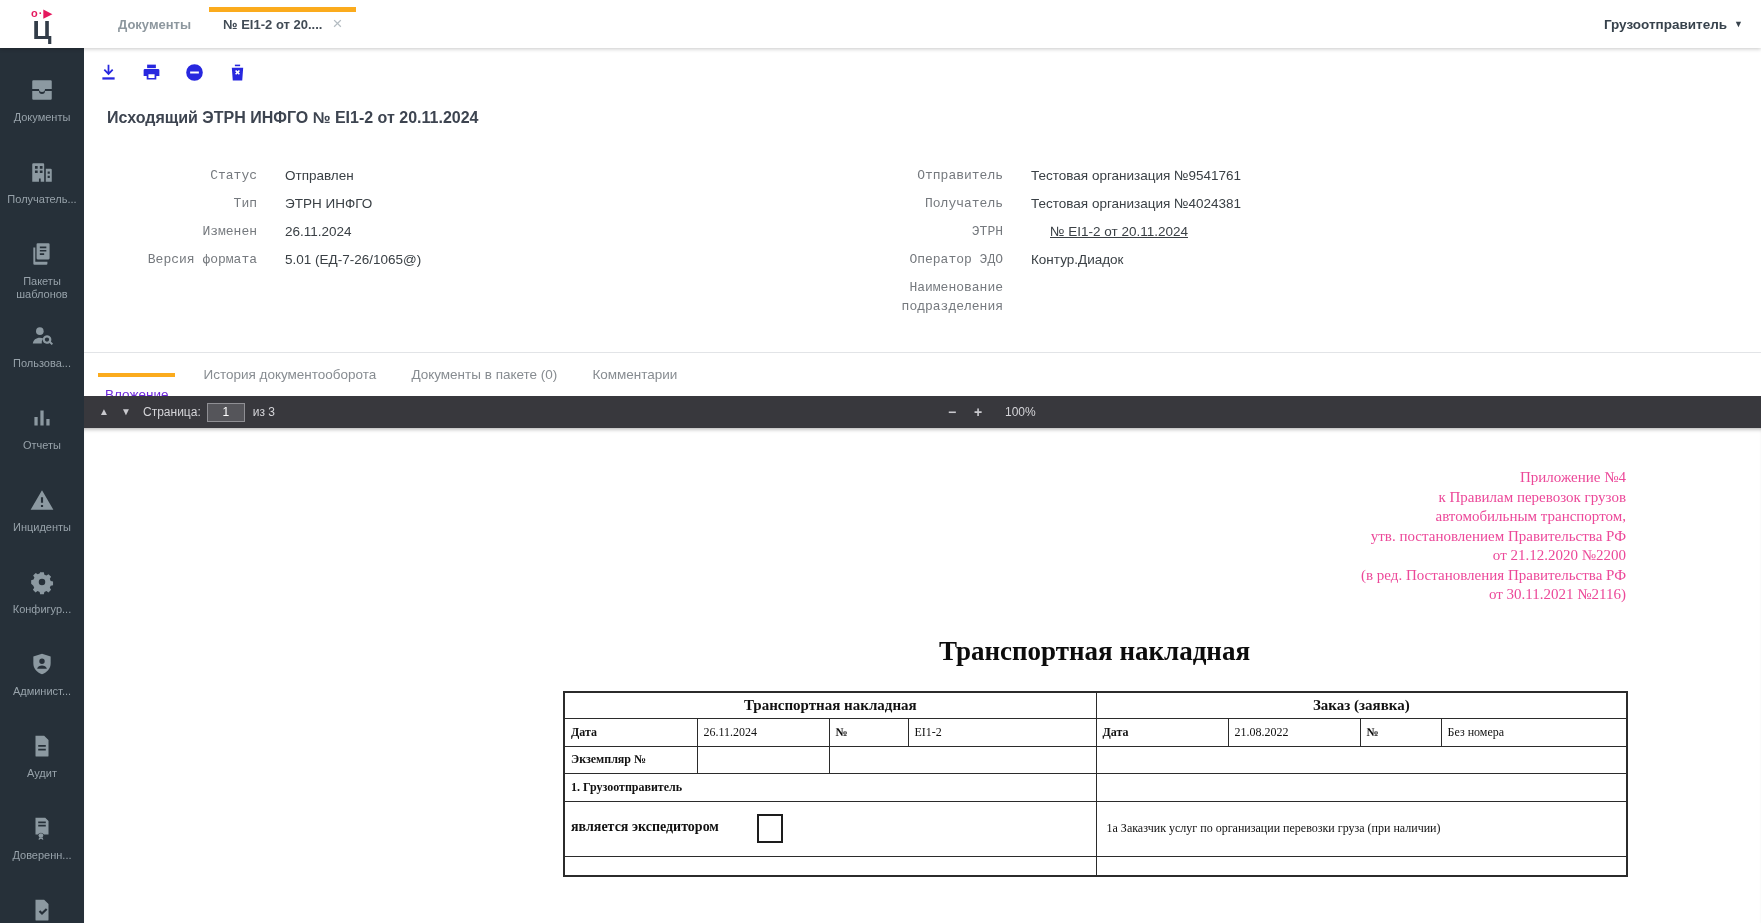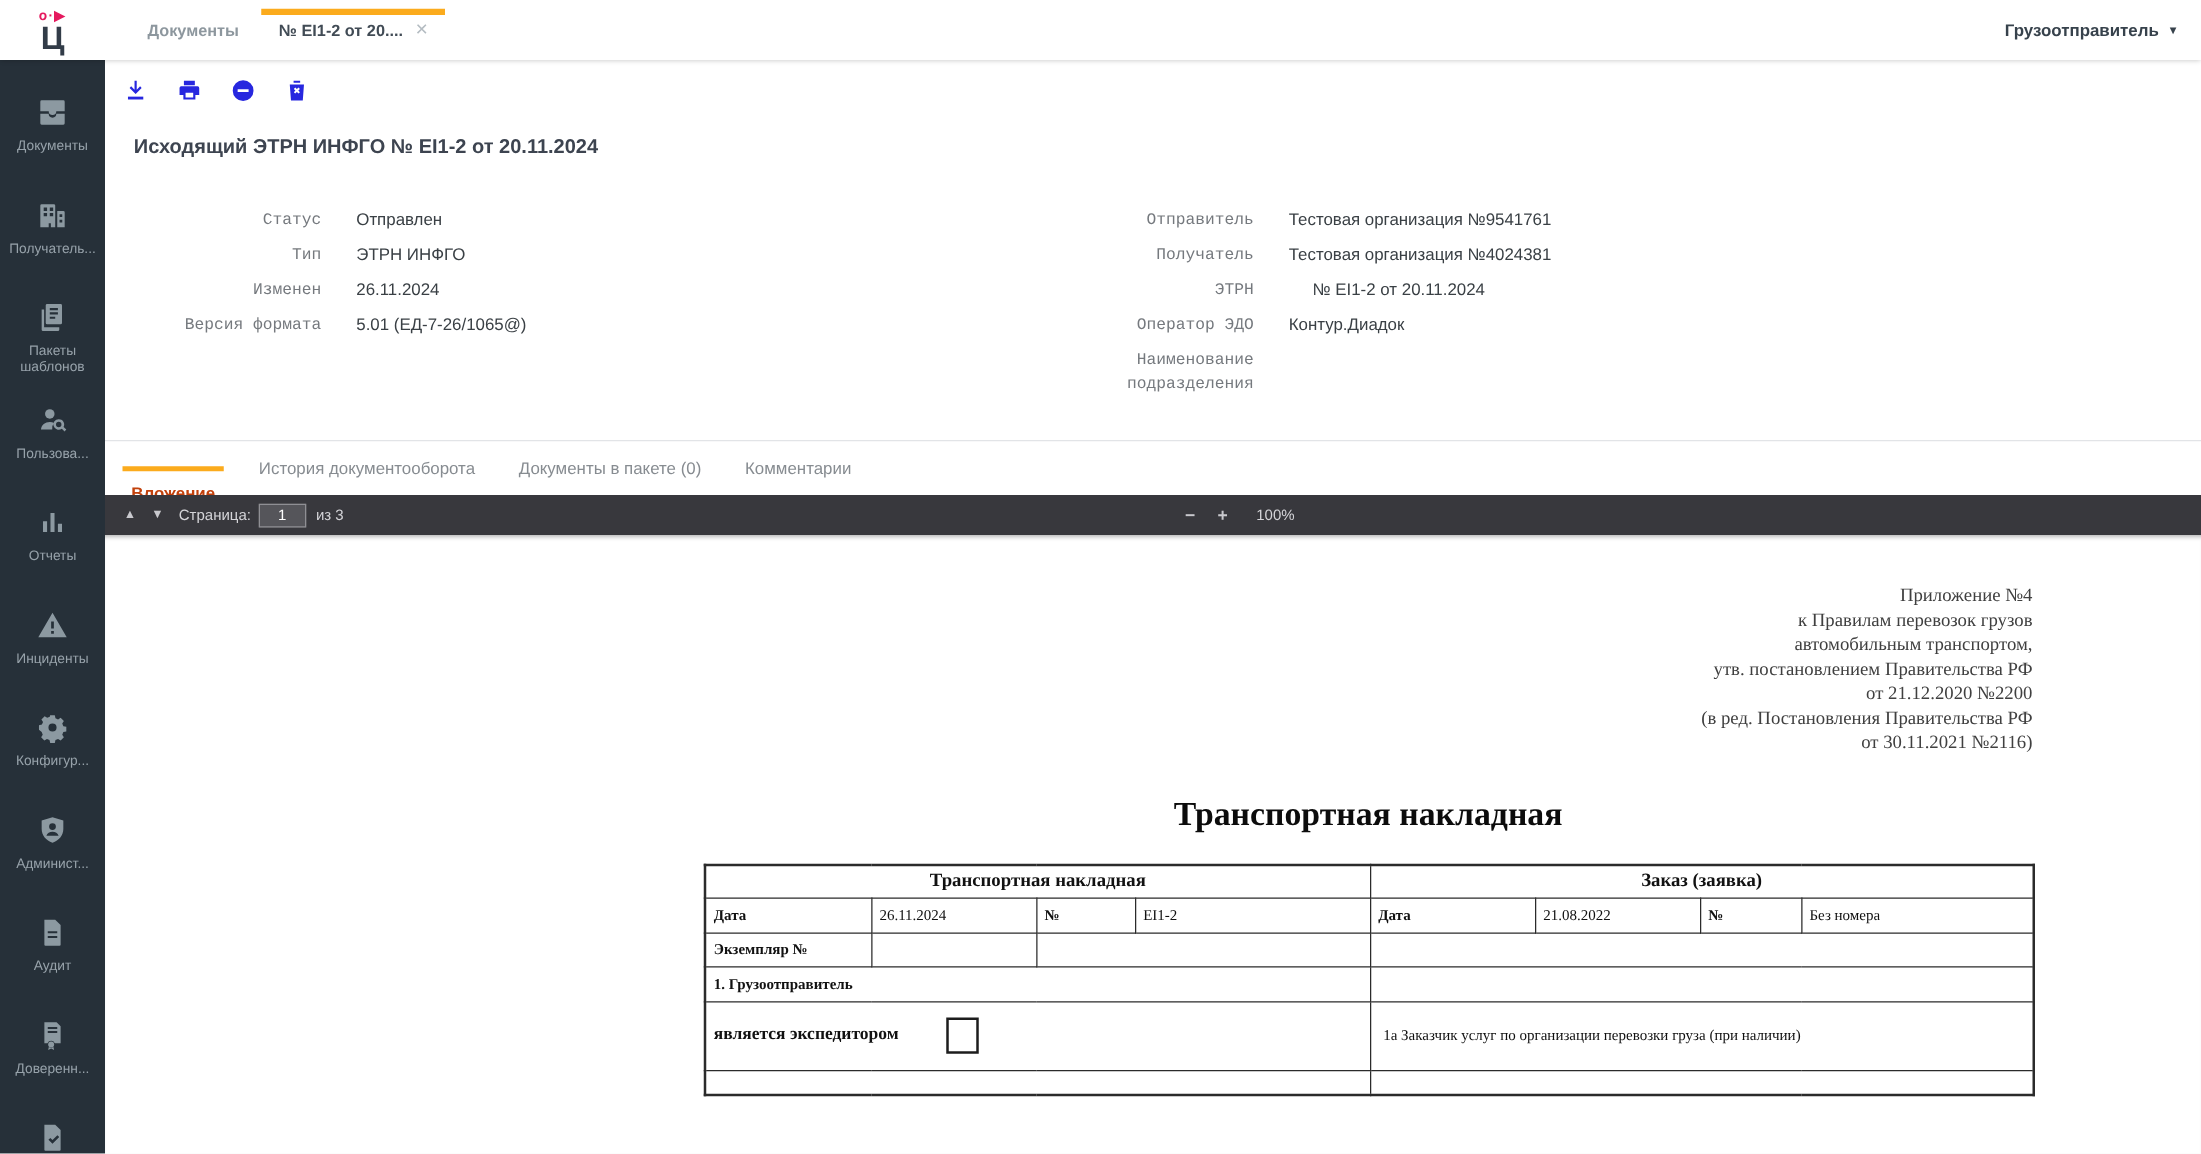--- a/index.html
+++ b/index.html
@@ -47,43 +47,43 @@
 
   .meta { position:relative; height:208px; }
   .meta-grid { position:absolute; top:22px; }
   .meta-grid.left { left:23px; }
   .meta-grid.right { left:780px; }
   .meta-row { display:flex; margin-bottom:9px; }
   .meta-label { font-size:13px; color:#75797E; text-align:right; line-height:19px;font-family:Liberation Mono, monospace; }
   .meta-grid.left .meta-label { width:150px; }
   .meta-grid.right .meta-label { width:139px; }
   .meta-value { margin-left:28px; font-size:13.5px; color:#3A4045; line-height:19px; white-space:nowrap; }
-  .meta-link { cursor:pointer;margin-left:47px; }
+  .meta-link { text-decoration:underline; cursor:pointer;margin-left:47px; }
 
   .content-tabs { height:44px; border-top:1px solid #E2E4E7; display:flex; align-items:center; padding-left:14px; }
   .c-tab { position:relative; height:100%; display:flex; align-items:center; padding:0 7px; margin-right:21px; font-size:13.5px; color:#878C91; cursor:pointer; }
-  .c-tab.active { color:#c2410c; font-weight:700;margin-top:40px; }
+  .c-tab.active { color:#6d28d9; font-weight:400;margin-top:40px; }
   .c-tab.active::before { content:""; position:absolute; top:0; left:0; right:0; height:4px; background:#FBAB1D; }
 
   
   .pdf-toolbar { height:32px; background:#38383D; display:flex; align-items:center; position:relative; color:#D4D4D8; z-index:10; }
   .pv-btn { background:transparent; border:none; color:#C9C9CE; font-size:10px; width:22px; height:22px; cursor:pointer; line-height:10px; }
   .pv-nav { margin-left:9px; display:flex; align-items:center; }
   .pv-label { font-size:12px; margin:0 6px 0 6px; color:#D4D4D8; }
   .pv-page-input { width:38px; height:19px; background:#55555A; border:1px solid #8F8F94; color:#fff; font-size:12px; text-align:center; font-family:"Liberation Sans",sans-serif; }
   .pv-of { font-size:12px; margin-left:8px; }
   .pv-zoom { position:absolute; left:855px; display:flex; align-items:center; }
   .pv-zoom .pv-btn { font-size:14px; font-weight:bold; width:26px; }
   .pv-zoom-level { font-size:12px; margin-left:14px; cursor:pointer; }
 
   
   .pdf-viewer { position:relative; flex:1; background:#fff; overflow:hidden;
     box-shadow:inset 0 4px 4px -3px rgba(0,0,0,.35); font-family:"Liberation Serif", serif; color:#151515; }
 
-  .appendix { position:absolute; top:40px; right:135px; text-align:right; font-size:15px; line-height:19.5px; color:#404040; }
+  .appendix { position:absolute; top:40px; right:135px; text-align:right; font-size:15px; line-height:19.5px; color:#ec4899; }
   .pdf-heading { position:absolute; top:208px; left:479px; width:1063px; text-align:center; font-size:27px; font-weight:bold; color:#0c0c0c; }
 
   .tn-wrap { position:absolute; top:263px; left:479px; }
   table.tn { border-collapse:collapse; table-layout:fixed; width:1063px; border:2px solid #2b2b2b; }
   table.tn td { border:1px solid #2b2b2b; padding:1px 6px; font-size:12px; color:#111; vertical-align:middle; overflow:hidden; }
   td.half-r { border-left:2px solid #2b2b2b; }
   tr.r-hdr td { height:26px; font-weight:bold; font-size:15px; text-align:center; padding:0; }
   tr.r-date td { height:28px; }
   tr.r-copy td { height:27px; }
   tr.r-sec td { height:28px; }

